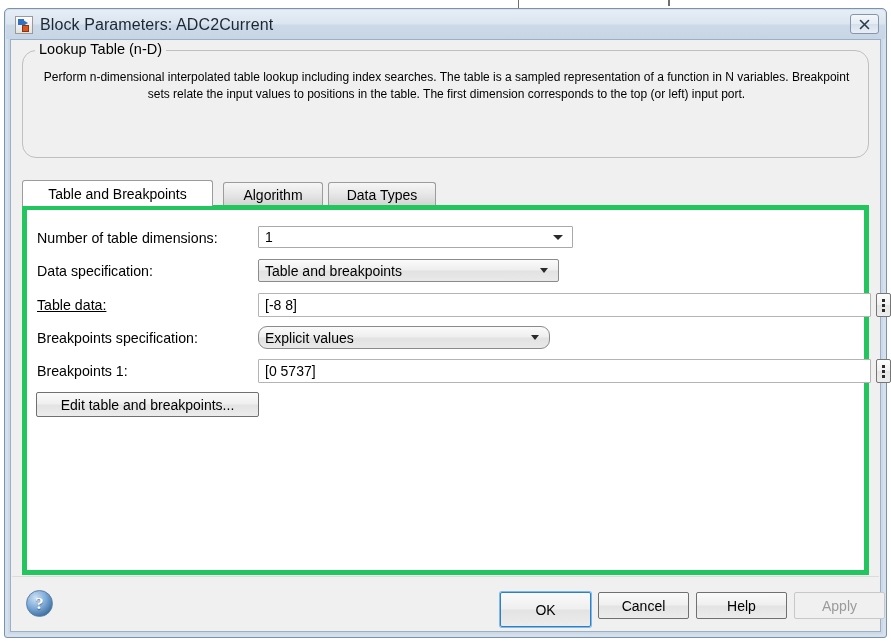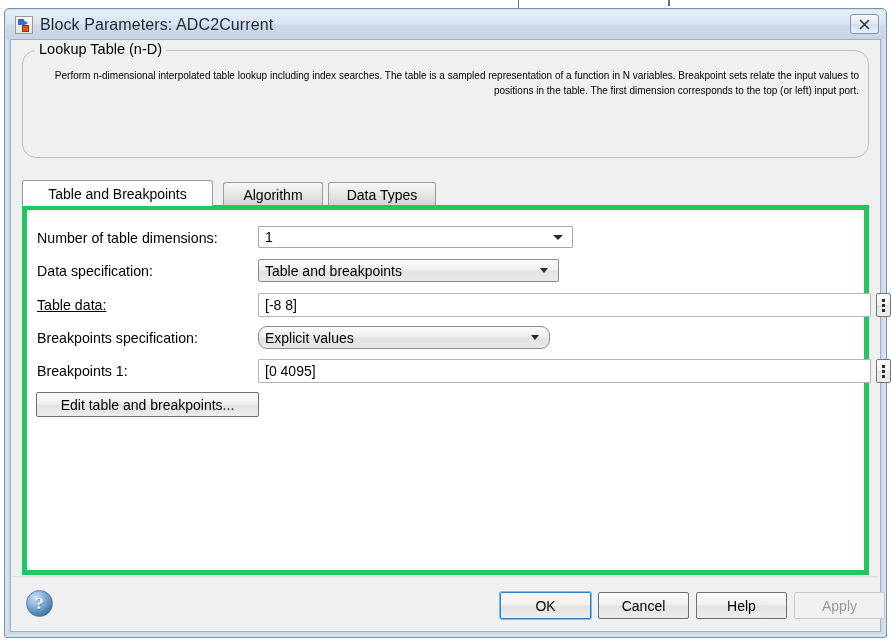--- a/index.html
+++ b/index.html
@@ -134,24 +134,24 @@
     padding: 0 4px;
     font-size: 14.5px;
     color: #000;
     white-space: nowrap;
   }
   .groupbox-body {
     position: absolute;
     left: 11px;
     right: 9px;
     top: 18px;
-    font-size: 10px;
+    font-size: 12px;
     line-height: 1.45;
     color: #000;
-    text-align: right;
+    text-align: center;
   }
 
   
   .tabstrip {
     position: absolute;
     left: 11px;
     top: 140px;
     right: 11px;
     height: 26px;
   }
@@ -417,38 +417,38 @@
         </div>
 
         <div class="row-label" style="left:10px;top:118px;">Breakpoints specification:</div>
         <div class="combo-gray" style="left:231px;top:116px;width:292px;border-radius:9px;">
           <span class="val">Explicit values</span>
           <span class="arrow"></span>
         </div>
 
         <div class="row-label" style="left:10px;top:151px;">Breakpoints 1:</div>
         <div class="textfield" style="left:231px;top:149px;width:613px;">
-          <span class="val">[0 4095]</span>
+          <span class="val">[0 5737]</span>
         </div>
         <div class="dots-btn" style="left:849px;top:149px;">
           <i></i>
             <i></i>
             <i></i>
         </div>
 
         <div class="pushbtn" style="left:9px;top:182px;width:223px;height:25px;">
           <span>Edit table and breakpoints...</span>
         </div>
 
       </div>
 
       <div class="bottombar">
         <div class="help-icon">?</div>
 
-        <div class="pushbtn default" style="left:488px;top:15px;width:91px;height:27px;">
+        <div class="pushbtn default" style="left:488px;top:15px;width:91px;height:35px;">
           <span>OK</span>
         </div>
         <div class="pushbtn" style="left:586px;top:15px;width:91px;height:27px;">
           <span>Cancel</span>
         </div>
         <div class="pushbtn" style="left:684px;top:15px;width:91px;height:27px;">
           <span>Help</span>
         </div>
         <div class="pushbtn disabled" style="left:782px;top:15px;width:91px;height:27px;background:#f0f0f0;border-color:#c8c8c8;">
           <span>Apply</span>

